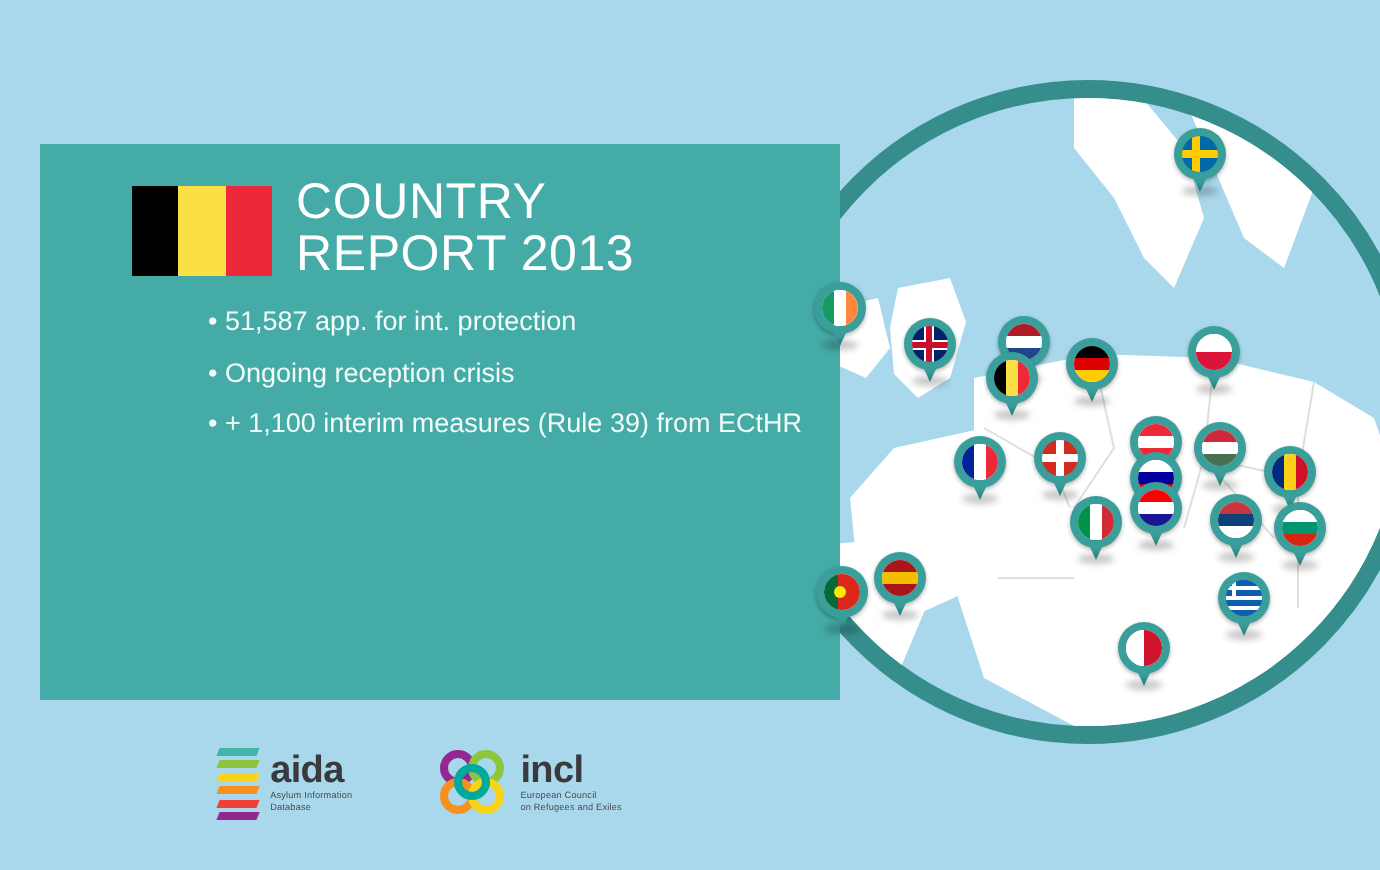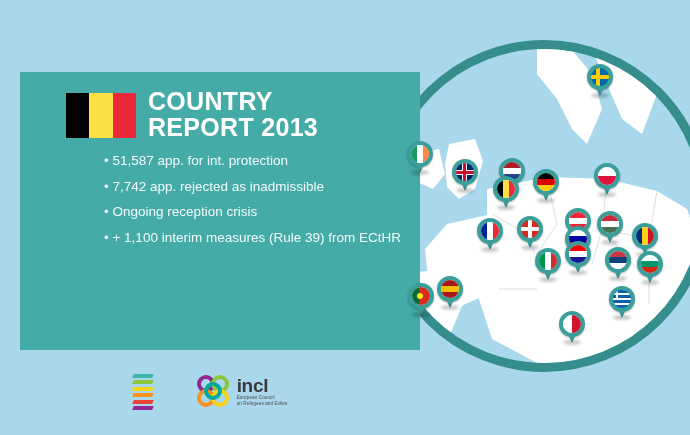--- a/index.html
+++ b/index.html
@@ -68,21 +68,21 @@
     background:#45aba6;
     z-index:3;
   }
   .flag-be {
     position:absolute; left:46px; top:21px;
     width:70px; height:45px; display:flex;
   }
   .flag-be i { flex:1; }
   .title {
     position:absolute; left:128px; top:16px;
-    color:#ffffff; font-weight:bold;
+    color:#ffffff; font-weight:normal;
     font-size:25px; line-height:26px;
     letter-spacing:.3px;
   }
   .bullets {
     position:absolute; left:84px; top:76px;
     width:300px;
     color:#f2fbfa;
     font-size:13.5px;
     line-height:25.5px;
   }
@@ -432,37 +432,41 @@
       <i style="background:#ed2939;"></i>
     </div>
 
     <div class="title">
       <div>COUNTRY</div>
       <div>REPORT 2013</div>
     </div>
 
     <div class="bullets">
       <div>• 51,587 app. for int. protection</div>
-      <div>• 7,742 app. rejected as inadmissible</div>
       <div>• Ongoing reception crisis</div>
       <div>• + 1,100 interim measures (Rule 39) from ECtHR</div>
     </div>
   </div>
 
   <div class="logos">
 
     <div class="logo">
       <div class="aida-bars">
         <i style="background:#3fb6a8;"></i>
         <i style="background:#8cc63f;"></i>
         <i style="background:#f7d417;"></i>
         <i style="background:#f6901e;"></i>
         <i style="background:#ef4136;"></i>
         <i style="background:#92278f;"></i>
       </div>
+      <div class="logo-txt">
+        <div class="big">aida</div>
+        <div class="small">Asylum Information</div>
+        <div class="small">Database</div>
+      </div>
     </div>
 
     <div class="logo">
       <div class="ecre-rings">
         <i style="left:0;top:0;border-color:#92278f;"></i>
         <i style="left:14px;top:0;border-color:#8cc63f;"></i>
         <i style="left:0;top:14px;border-color:#f6901e;"></i>
         <i style="left:14px;top:14px;border-color:#f7d417;"></i>
         <i style="left:7px;top:7px;border-color:#00a99d;"></i>
       </div>

